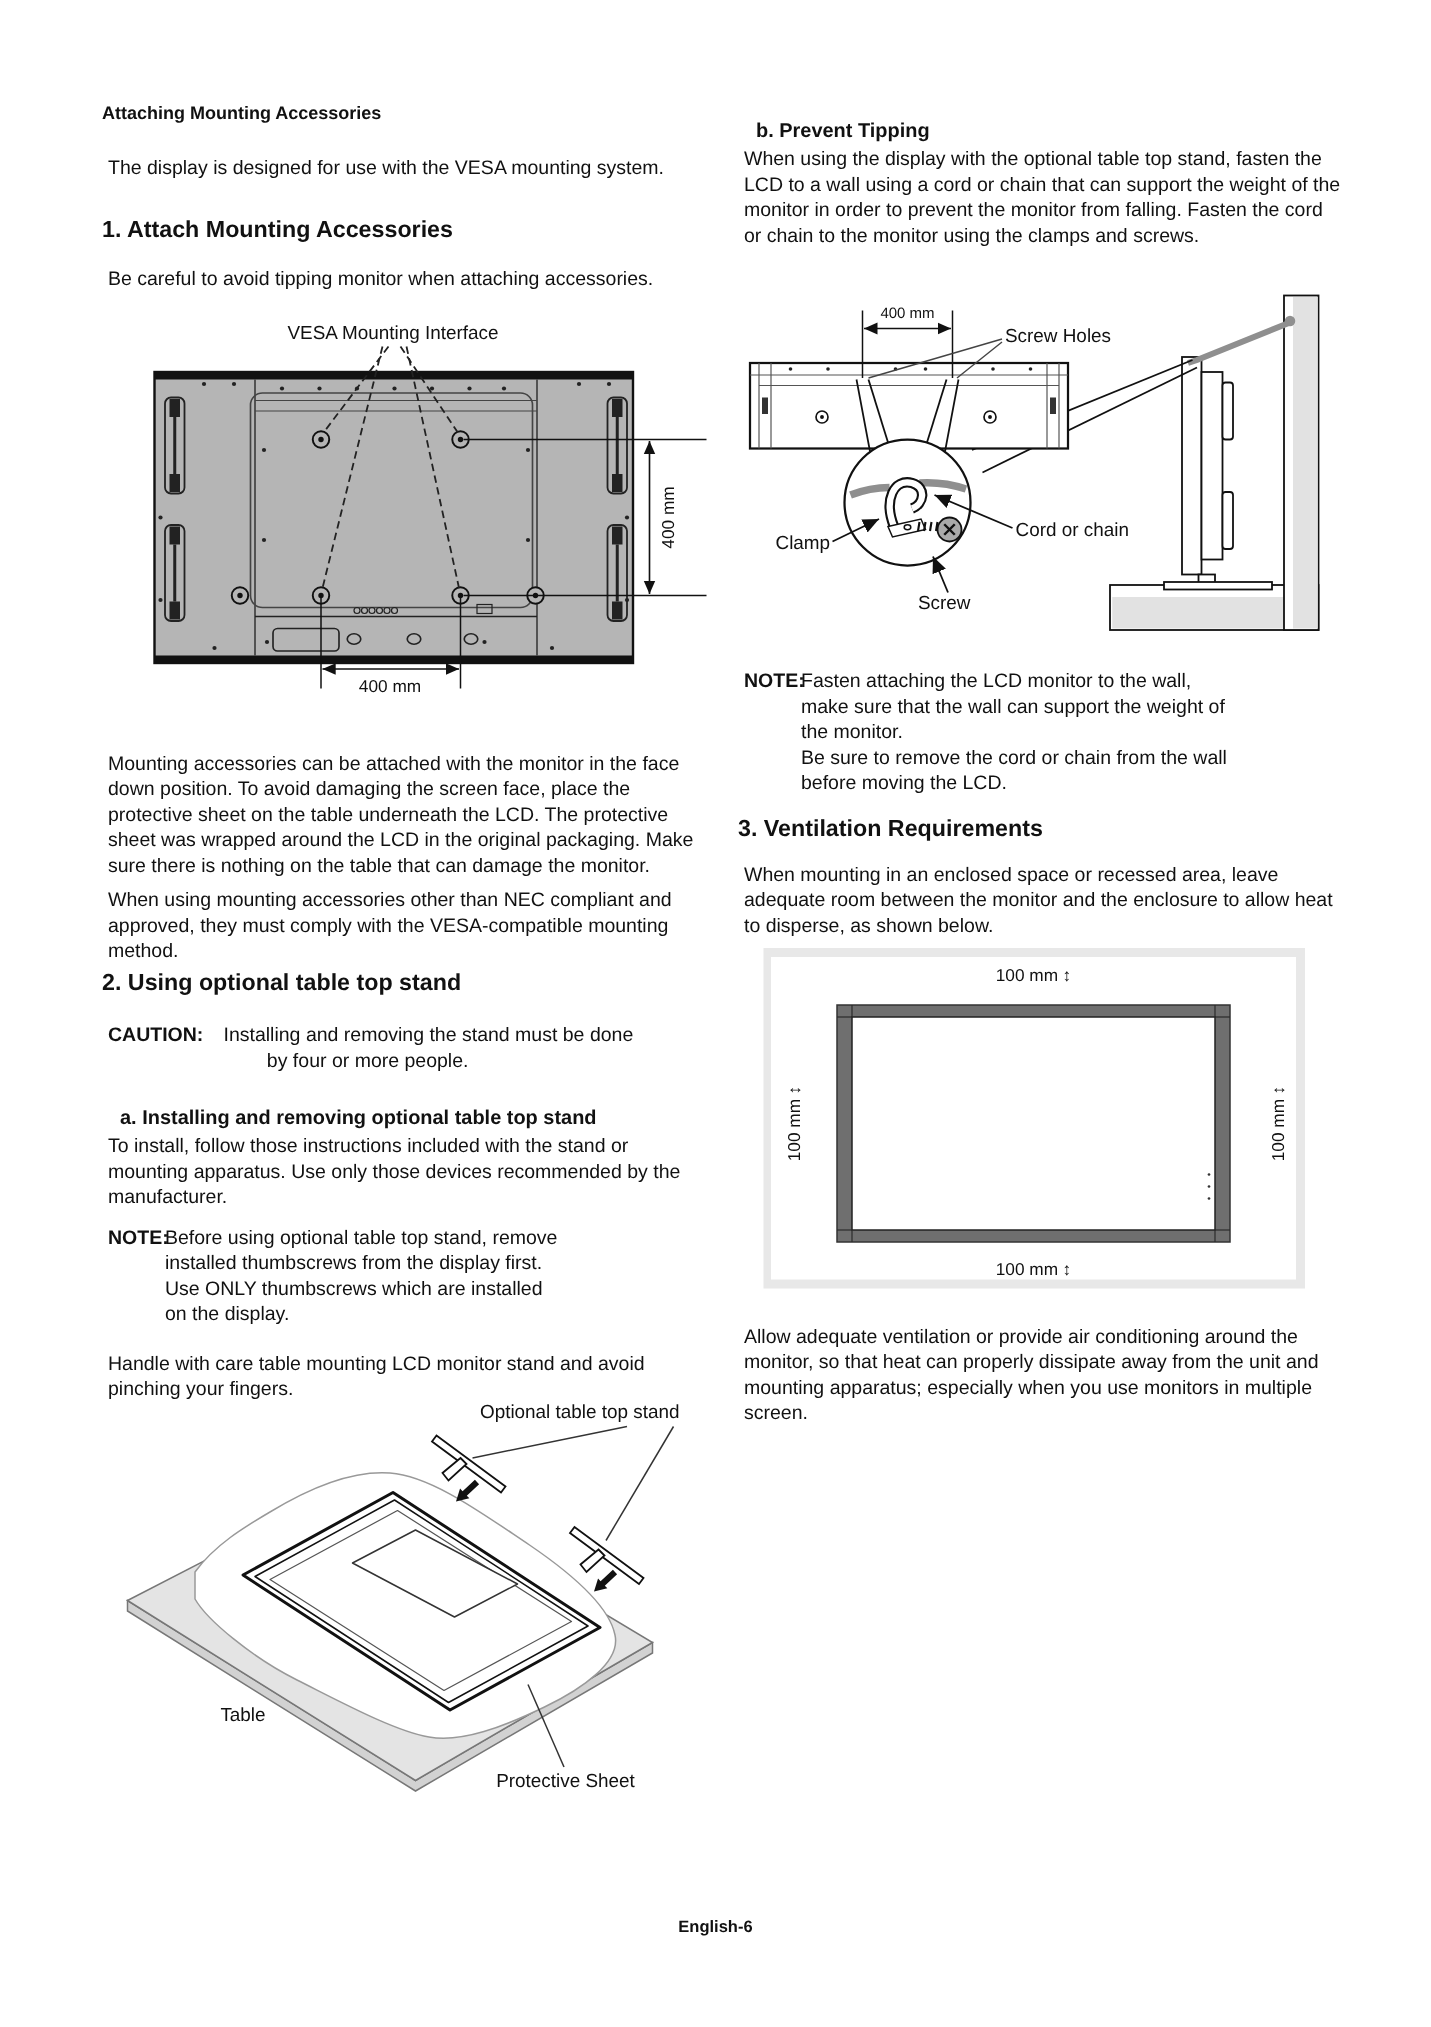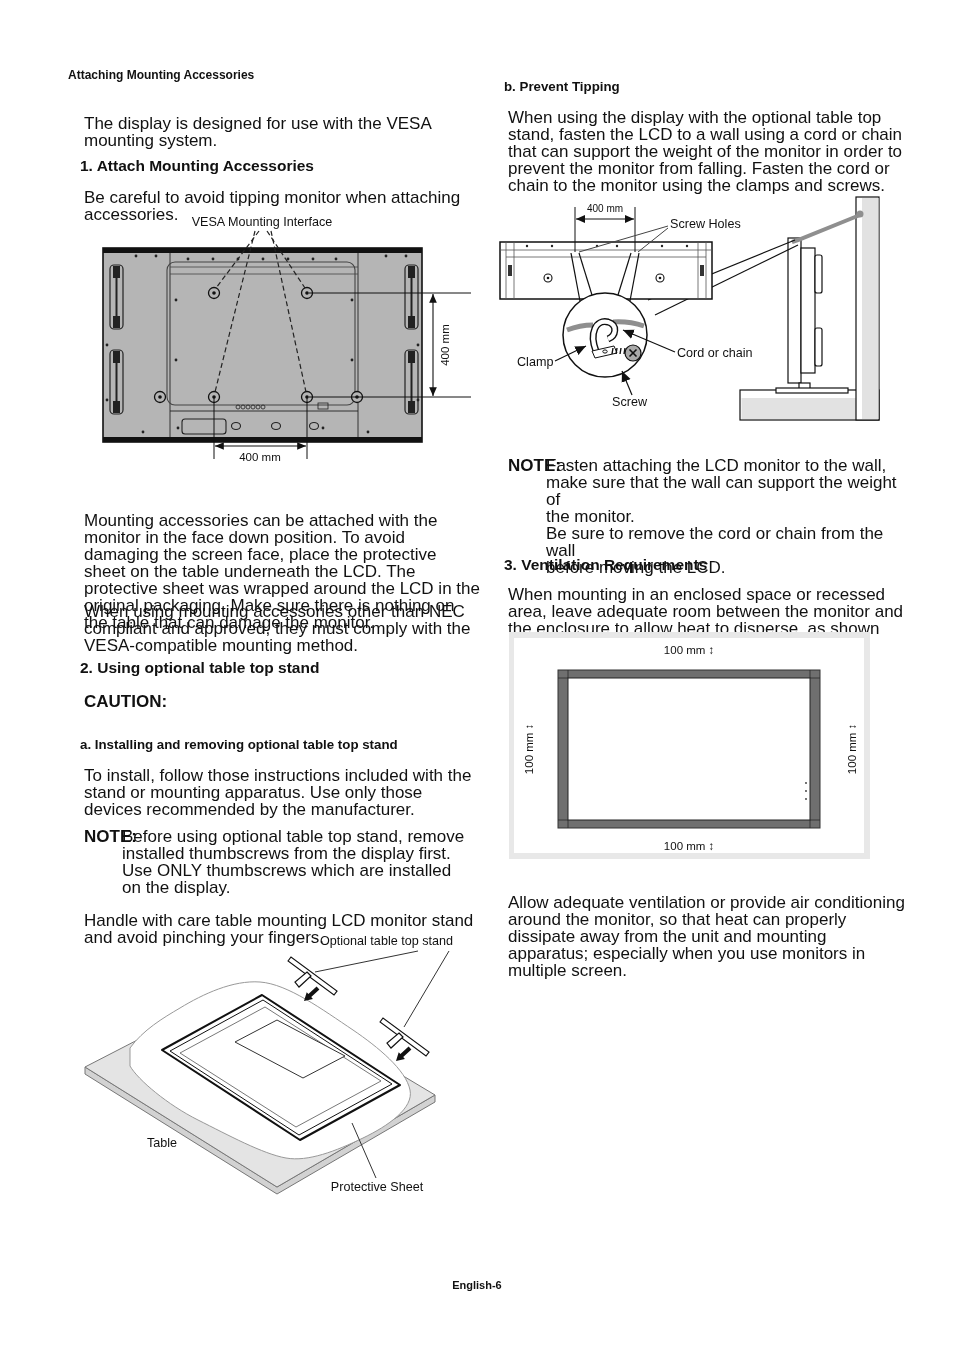--- a/index.html
+++ b/index.html
@@ -1,23 +1,23 @@
 <!DOCTYPE html>
 <html><head>
 <meta charset="utf-8">
 <style>
   html,body{margin:0;padding:0;background:#ffffff;}
   body{width:954px;height:1351px;position:relative;font-family:"Liberation Sans",sans-serif;color:#111;}
   .abs{position:absolute;}
   .col-left{left:68px;width:396px;}
   .col-right{left:492px;width:398px;}
   .h1{font-size:12px;font-weight:bold;line-height:24px;margin:0;}
-  .h2{font-size:15.5px;font-weight:bold;line-height:19px;margin:12px;}
+  .h2{font-size:15.5px;font-weight:bold;line-height:19px;margin:0;}
   .h3{font-size:13.3px;font-weight:bold;line-height:17px;margin:12px;}
-  .body-text{font-size:17px;line-height:17px;margin:16px;}
+  .body-text{font-size:13px;line-height:17px;margin:4px;}
   .hang{display:flex;align-items:flex-start;}
   .hang .lbl{font-weight:bold;flex:0 0 auto;}
   .hang .txt{white-space:pre-wrap;}
   .lbl-caution{width:77px;}
   .lbl-note{width:38px;}
   .footer{left:0;right:0;text-align:center;font-size:11px;font-weight:bold;}
   svg{display:block;overflow:visible;}
   svg text{font-family:"Liberation Sans",sans-serif;fill:#111;}
   .dim-text{font-size:11.5px;}
   .dim-text-sm{font-size:10px;}
@@ -167,20 +167,22 @@
     <text class="dim-text" x="192" y="251" text-anchor="middle">400 mm</text>
   </g>
 </svg>
 
 <p class="abs col-left body-text" style="top:496px">Mounting accessories can be attached with the monitor in the face down position. To avoid damaging the screen face, place the protective sheet on the table underneath the LCD. The protective sheet was wrapped around the LCD in the original packaging. Make sure there is nothing on the table that can damage the monitor.</p>
 <p class="abs col-left body-text" style="top:587px">When using mounting accessories other than NEC compliant and approved, they must comply with the VESA-compatible mounting method.</p>
 <h2 class="abs col-left h2" style="top:646px">2. Using optional table top stand</h2>
 
 <div class="abs col-left body-text hang" style="top:677px">
   <span class="lbl lbl-caution">CAUTION:</span>
+  <span class="txt">Installing and removing the stand must be done
+        by four or more people.</span>
 </div>
 
 <h3 class="abs col-left h3" style="top:724px">a. Installing and removing optional table top stand</h3>
 <p class="abs col-left body-text" style="top:751px">To install, follow those instructions included with the stand or mounting apparatus. Use only those devices recommended by the manufacturer.</p>
 
 <div class="abs col-left body-text hang" style="top:812px">
   <span class="lbl lbl-note">NOTE:</span>
   <span class="txt">Before using optional table top stand, remove
 installed thumbscrews from the display first.
 Use ONLY thumbscrews which are installed

